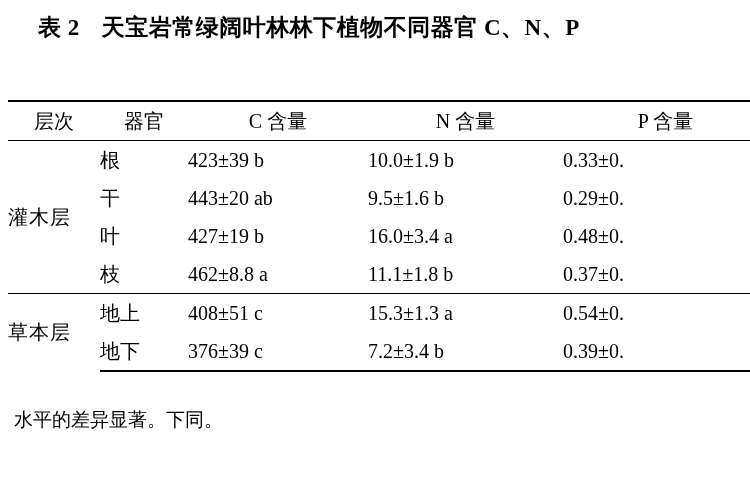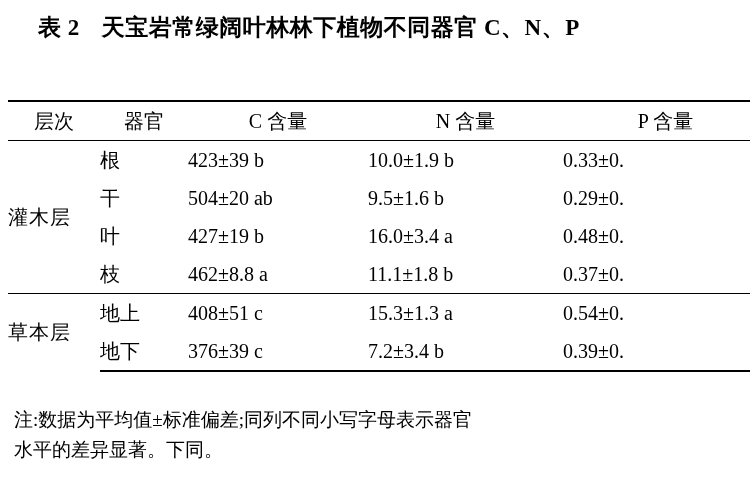--- a/index.html
+++ b/index.html
@@ -119,21 +119,21 @@
     <tbody>
       <tr class="body-row">
         <td class="layer-cell" rowspan="4">灌木层</td>
         <td>根</td>
         <td>423±39 b</td>
         <td>10.0±1.9 b</td>
         <td>0.33±0.</td>
       </tr>
       <tr class="body-row">
         <td>干</td>
-        <td>504±20 ab</td>
+        <td>443±20 ab</td>
         <td>9.5±1.6 b</td>
         <td>0.29±0.</td>
       </tr>
       <tr class="body-row">
         <td>叶</td>
         <td>427±19 b</td>
         <td>16.0±3.4 a</td>
         <td>0.48±0.</td>
       </tr>
       <tr class="body-row">
@@ -152,17 +152,16 @@
       <tr class="body-row rule-bottom">
         <td>地下</td>
         <td>376±39 c</td>
         <td>7.2±3.4 b</td>
         <td>0.39±0.</td>
       </tr>
     </tbody>
   </table>
 
   <div class="note">
-    <div>注:数据为平均值±标准偏差;同列不同小写字母表示器官</div>
     <div>水平的差异显著。下同。</div>
   </div>
 
 </div>
 
 </body></html>

